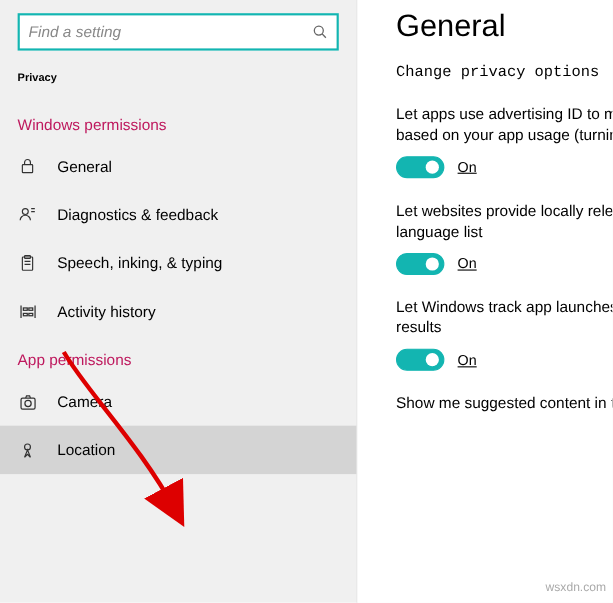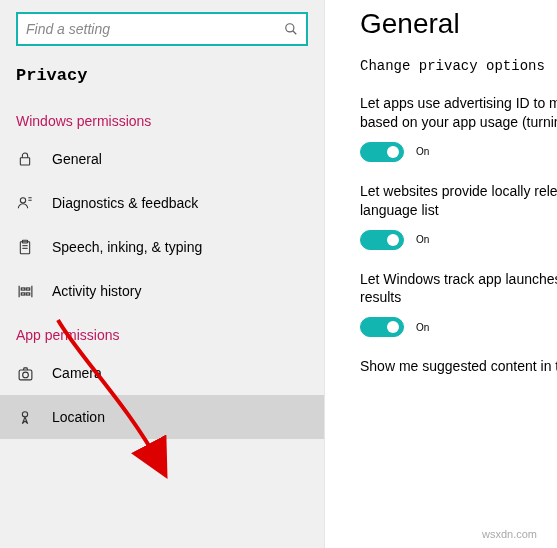--- a/index.html
+++ b/index.html
@@ -52,22 +52,21 @@
       outline: none;
       background: transparent;
       font-size: 14px;
       color: #701a75;
       font-style: italic;
     }
     .search input::placeholder { color: #888; font-style: italic; }
     .section-title {
       font-weight: 600;
       padding: 10px 16px 14px 16px;
-      font-size: 17px;
-      font-family: Liberation Mono, monospace;
+      font-size: 10px;
     }
     .section-subtitle {
       color: #be185d;
       padding: 14px 16px 8px 16px;
       font-size: 14px;
     }
     .main h1 {
       font-weight: 400;
       font-size: 28px;
       margin-bottom: 18px;
@@ -97,30 +96,30 @@
       background: #fff;
     }
     .toggle.on { background: #13b5b1; border-color: #13b5b1; }
     .toggle .knob {
       position: absolute; width: 12px; height: 12px; border-radius: 50%;
       top: 50%; transform: translateY(-50%);
       background: #000;
       left: 4px;
     }
     .toggle.on .knob { background: #fff; left: auto; right: 4px; }
-    .toggle-label { font-size: 10px; }
+    .toggle-label { font-size: 13px; text-decoration: underline; }
     .arrow {
       position: absolute;
       pointer-events: none;
       z-index: 5;
     }
     .watermark {
       position: absolute;
       bottom: 8px;
-      right: 20px;
+      right: 6px;
       font-size: 11px;
       color: #aaa;
     }
     svg { display: block; }
   </style>
 </head>
 <body>
 
 <div class="sidebar">
 

